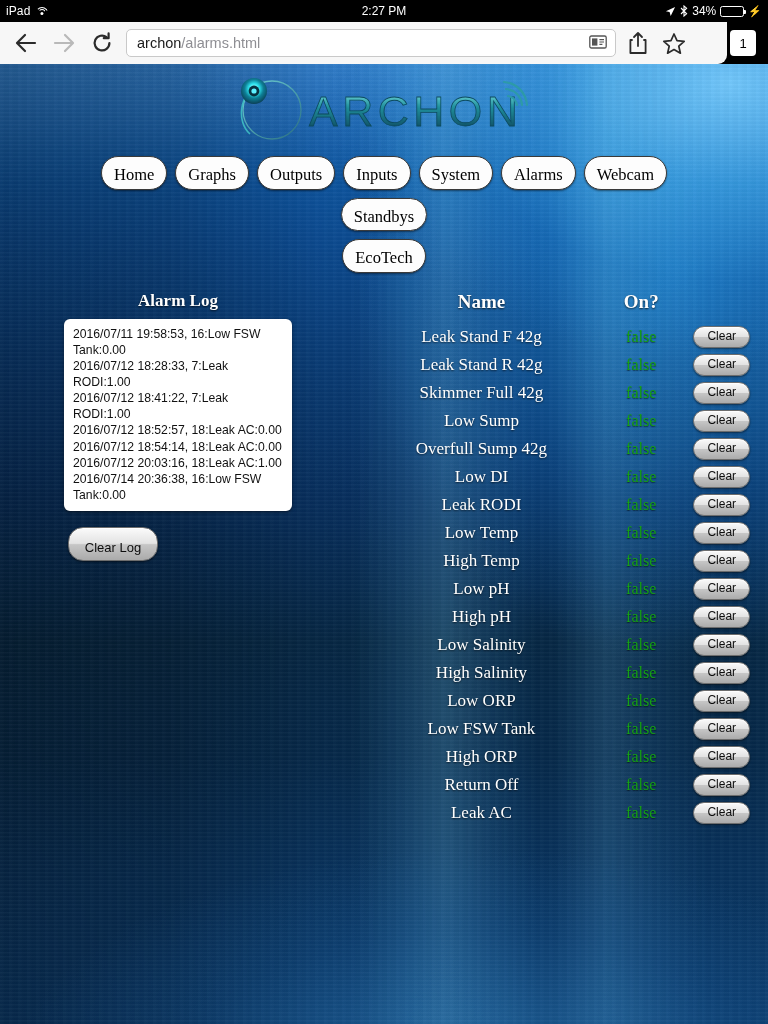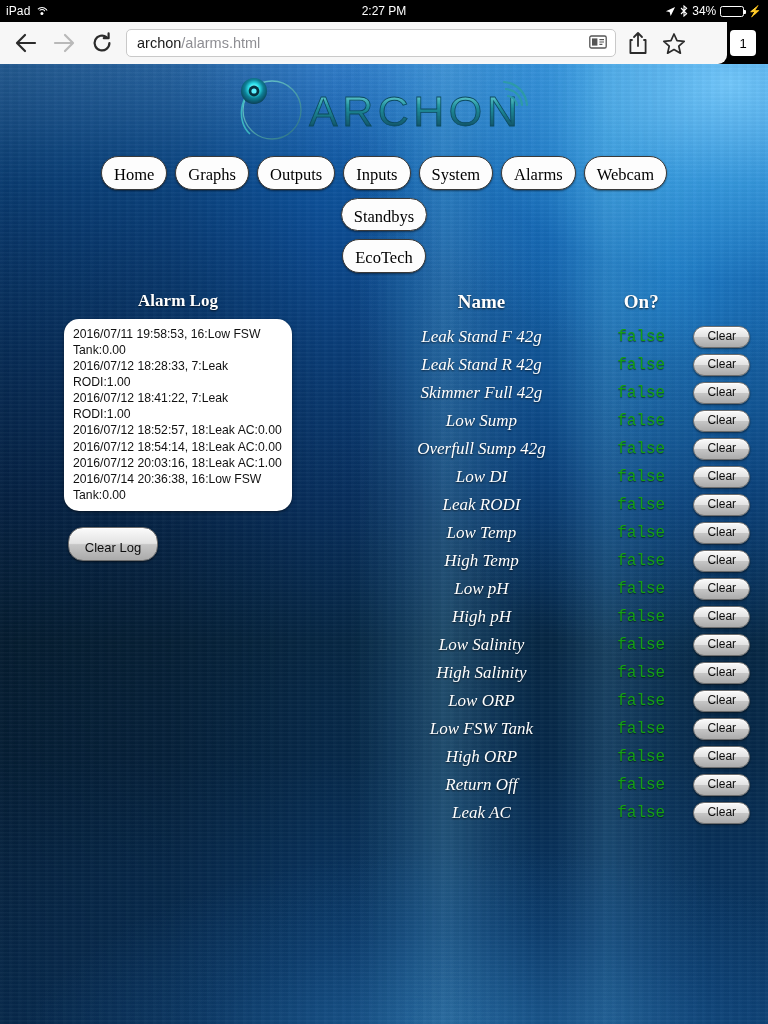--- a/index.html
+++ b/index.html
@@ -236,21 +236,21 @@
     font-weight: bold;
     font-size: 17px;
     color: #ffffff;
     text-shadow: 0 1px 2px rgba(0,0,0,.7);
     margin: 0 0 8px 0;
   }
   .log-box {
     width: 228px;
     margin: 0 auto 0 64px;
     background: #fff;
-    border-radius: 15px;
+    border-radius: 6px;
     padding: 7px 9px 8px;
     box-shadow: 0 1px 3px rgba(0,0,0,.5);
   }
   .log-line {
     font-family: "Liberation Sans", sans-serif;
     font-size: 12.2px;
     line-height: 1.32;
     color: #111;
     word-break: break-word;
   }
@@ -284,24 +284,23 @@
   .th-on    { width: 52px;  text-align: center; }
   .th-act   { width: 70px;  text-align: center; }
   .alarm-table td { padding: 3px 0; vertical-align: middle; }
   .cell-name {
     font-family: "Liberation Serif", serif;
     font-size: 17px;
     color: #ffffff;
     text-align: center;
     text-shadow: 0 1px 2px rgba(0,0,0,.6);
     white-space: nowrap;
-    font-style: italic;
   }
   .cell-on {
-    font-family: Liberation Mono, monospace;
+    font-family: Liberation Serif, serif;
     font-size: 16px;
     color: #15a015;
     text-align: center;
     text-shadow: 0 1px 1px rgba(0,0,0,.5);
   }
   .cell-act { text-align: center; }
 </style>
 </head>
 <body>
 

